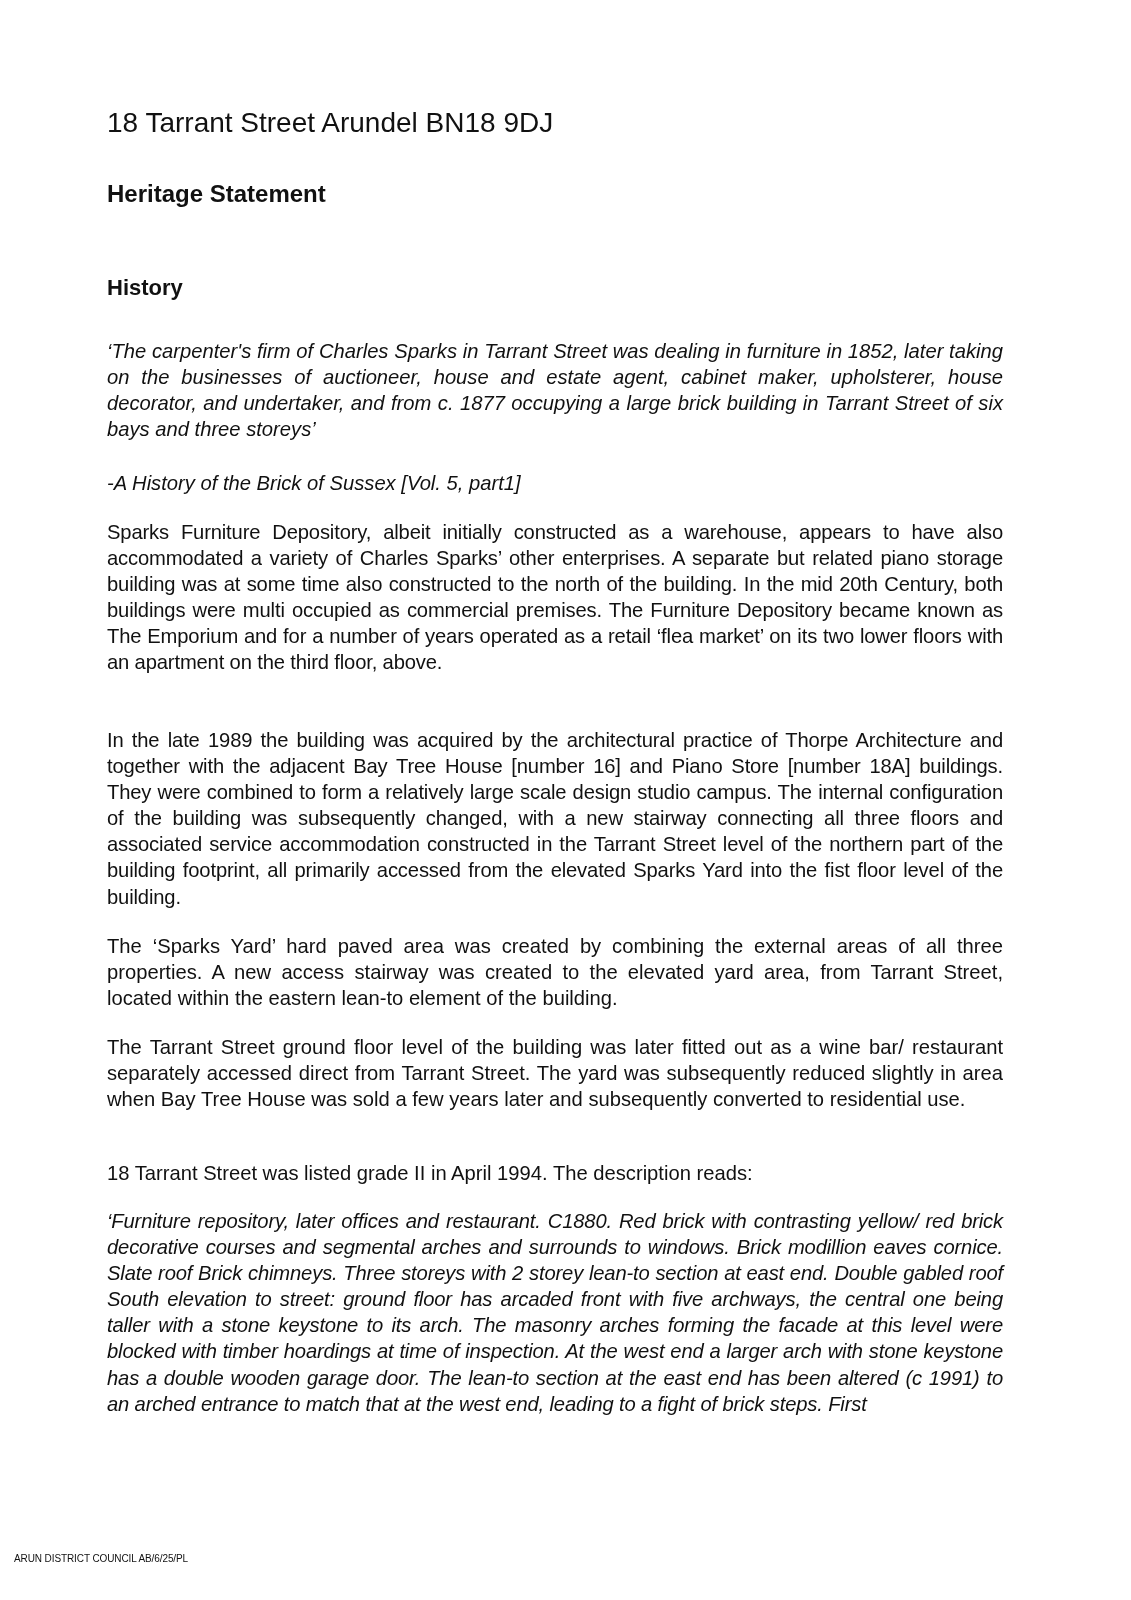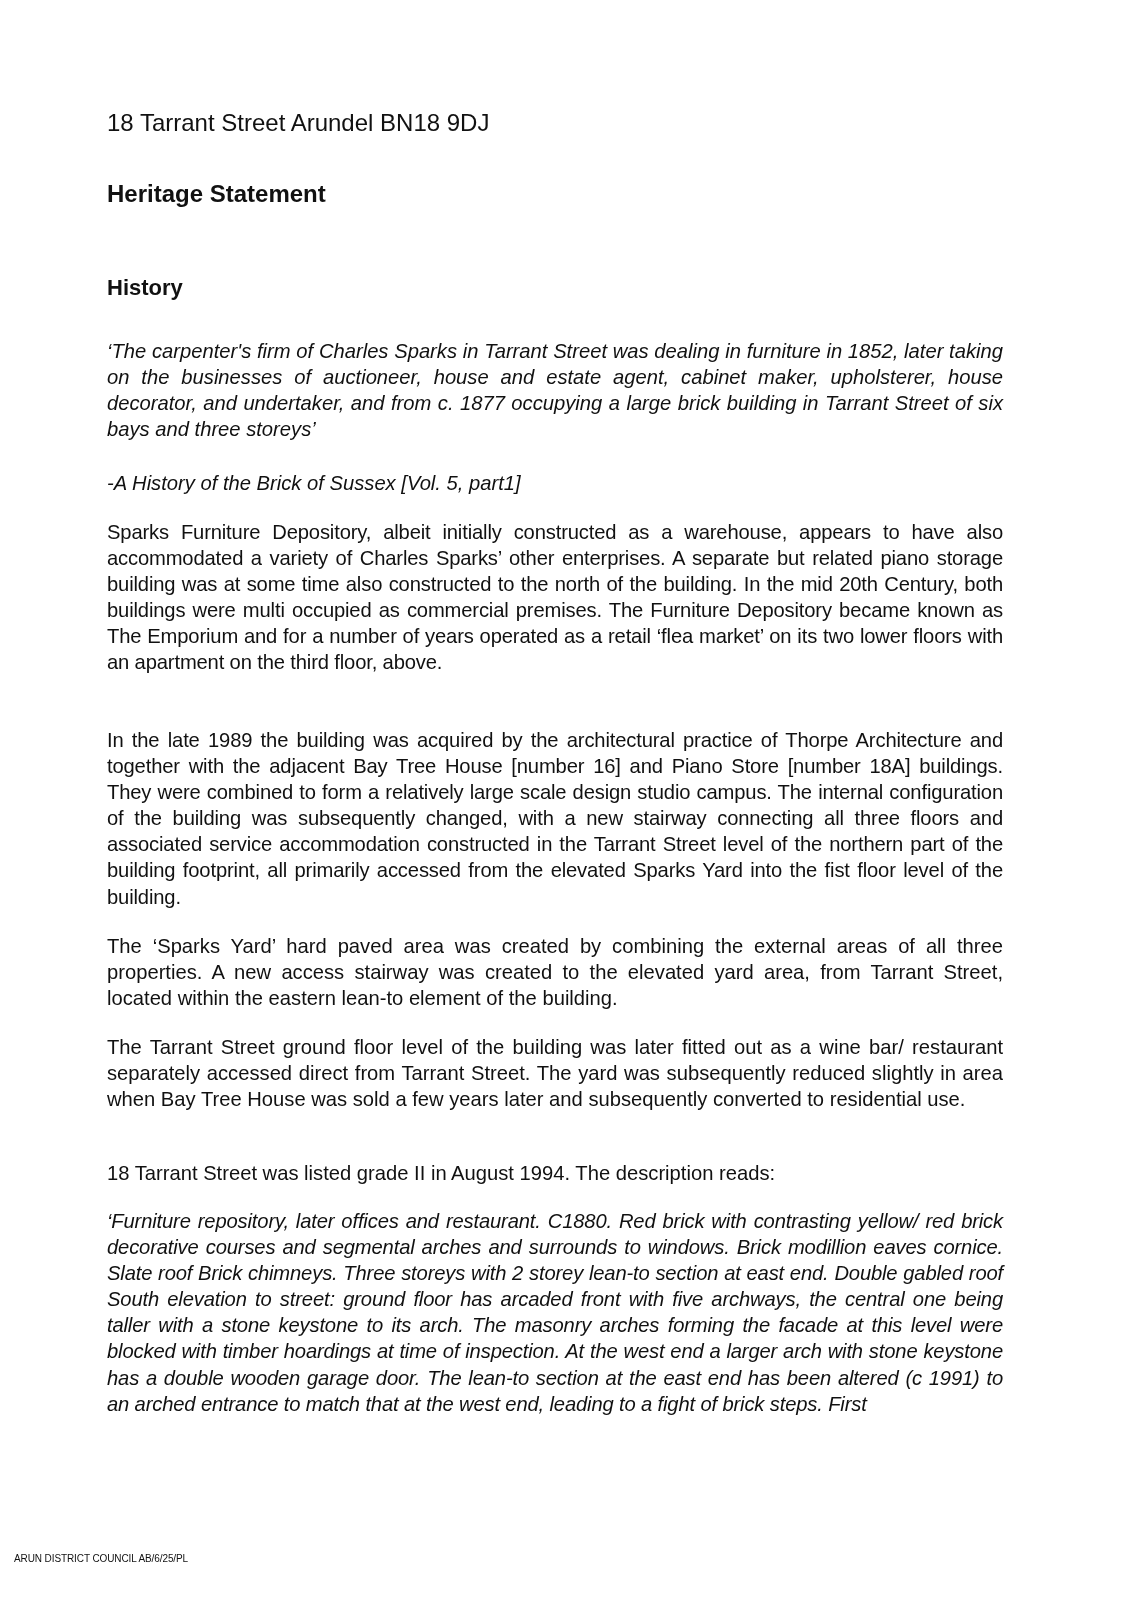--- a/index.html
+++ b/index.html
@@ -18,21 +18,21 @@
     .page {
       position: absolute;
       left: 107px;
       top: 0;
       width: 896px;
     }
     .address {
       position: absolute;
       top: 108px;
       left: 0;
-      font-size: 24px;
+      font-size: 28px;
       line-height: 30px;
       white-space: nowrap;
     }
     .title {
       position: absolute;
       top: 175px;
       left: 0;
       font-size: 24px;
       line-height: 38px;
       font-weight: bold;
@@ -76,17 +76,17 @@
   <div class="address">18 Tarrant Street Arundel BN18 9DJ</div>
   <div class="title">Heritage Statement</div>
   <div class="section-heading">History</div>
 
   <p class="para italic" style="top:338px;">‘The carpenter's firm of Charles Sparks in Tarrant Street was dealing in furniture in 1852, later taking on the businesses of auctioneer, house and estate agent, cabinet maker, upholsterer, house decorator, and undertaker, and from c. 1877 occupying a large brick building in Tarrant Street of six bays and three storeys’</p>
   <p class="para italic" style="top:470px;">-A History of the Brick of Sussex [Vol. 5, part1]</p>
   <p class="para tight" style="top:519px;">Sparks Furniture Depository, albeit initially constructed as a warehouse, appears to have also accommodated a variety of Charles Sparks’ other enterprises. A separate but related piano storage building was at some time also constructed to the north of the building. In the mid 20th Century, both buildings were multi occupied as commercial premises. The Furniture Depository became known as The Emporium and for a number of years operated as a retail ‘flea market’ on its two lower floors with an apartment on the third floor, above.</p>
   <p class="para tight" style="top:727px;">In the late 1989 the building was acquired by the architectural practice of Thorpe Architecture and together with the adjacent Bay Tree House [number 16] and Piano Store [number 18A] buildings. They were combined to form a relatively large scale design studio campus. The internal configuration of the building was subsequently changed, with a new stairway connecting all three floors and associated service accommodation constructed in the Tarrant Street level of the  northern part of the building footprint, all primarily accessed from the elevated Sparks Yard into the fist floor level of the building.</p>
   <p class="para" style="top:933px;">The ‘Sparks Yard’ hard paved area was created by combining the external areas of all three properties. A new access stairway was created to the elevated yard area, from Tarrant Street, located within the eastern lean-to element of the building.</p>
   <p class="para" style="top:1034px;">The Tarrant Street ground floor level of the building was later fitted out as a wine bar/ restaurant separately accessed direct from Tarrant Street. The yard was subsequently reduced slightly in area when Bay Tree House was sold a few years later and subsequently converted to residential use.</p>
-  <p class="para" style="top:1160px;">18 Tarrant Street was listed grade II in August 1994. The description reads:</p>
+  <p class="para" style="top:1160px;">18 Tarrant Street was listed grade II in April 1994. The description reads:</p>
   <p class="para italic tight" style="top:1208px;">‘Furniture repository, later offices and restaurant. C1880. Red brick with contrasting yellow/ red brick decorative courses and segmental arches and surrounds to windows. Brick modillion eaves cornice. Slate roof Brick chimneys. Three storeys with 2 storey lean-to section at east end. Double gabled roof South elevation to street: ground floor has arcaded front with five archways, the central one being taller with a stone keystone to its arch. The masonry arches forming the facade at this level were blocked with timber hoardings at time of inspection. At the west end a larger arch with stone keystone has a double wooden garage door. The lean-to section at the east end has been altered (c 1991) to an arched entrance to match that at the west end, leading to a fight of brick steps. First</p>
 </div>
 
 <div class="footer">ARUN DISTRICT COUNCIL AB/6/25/PL</div>
 
 </body></html>

